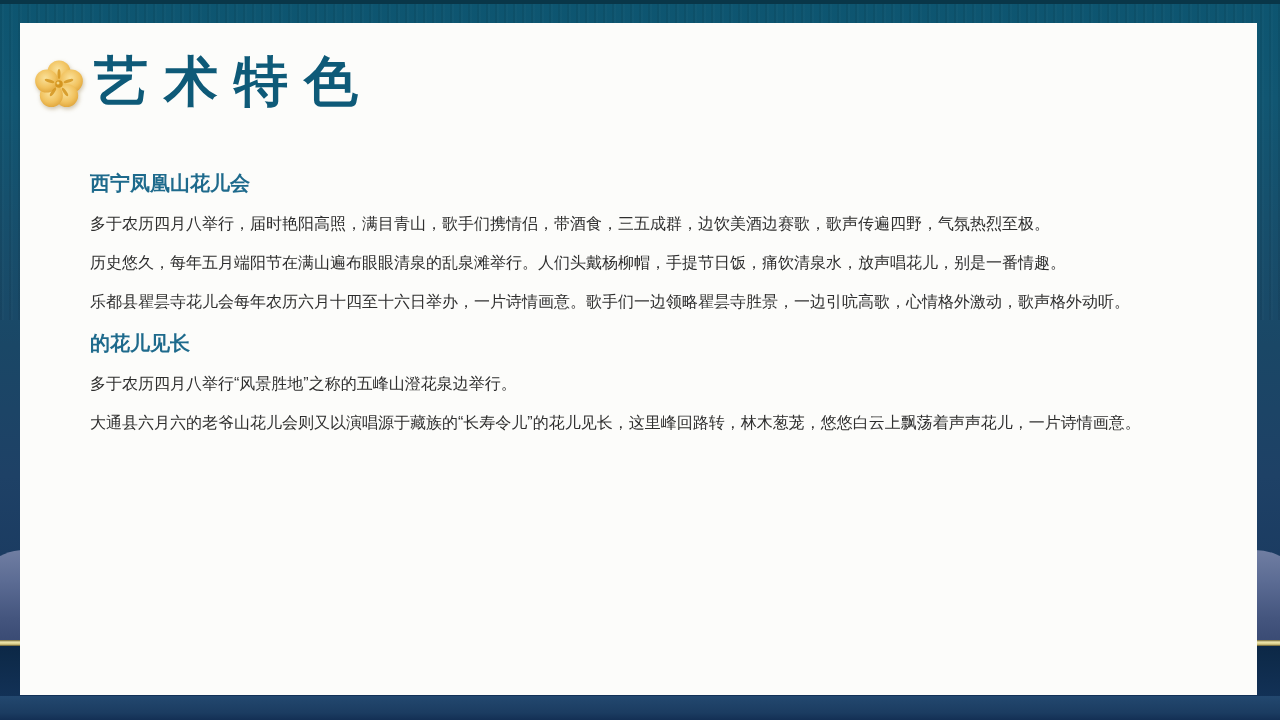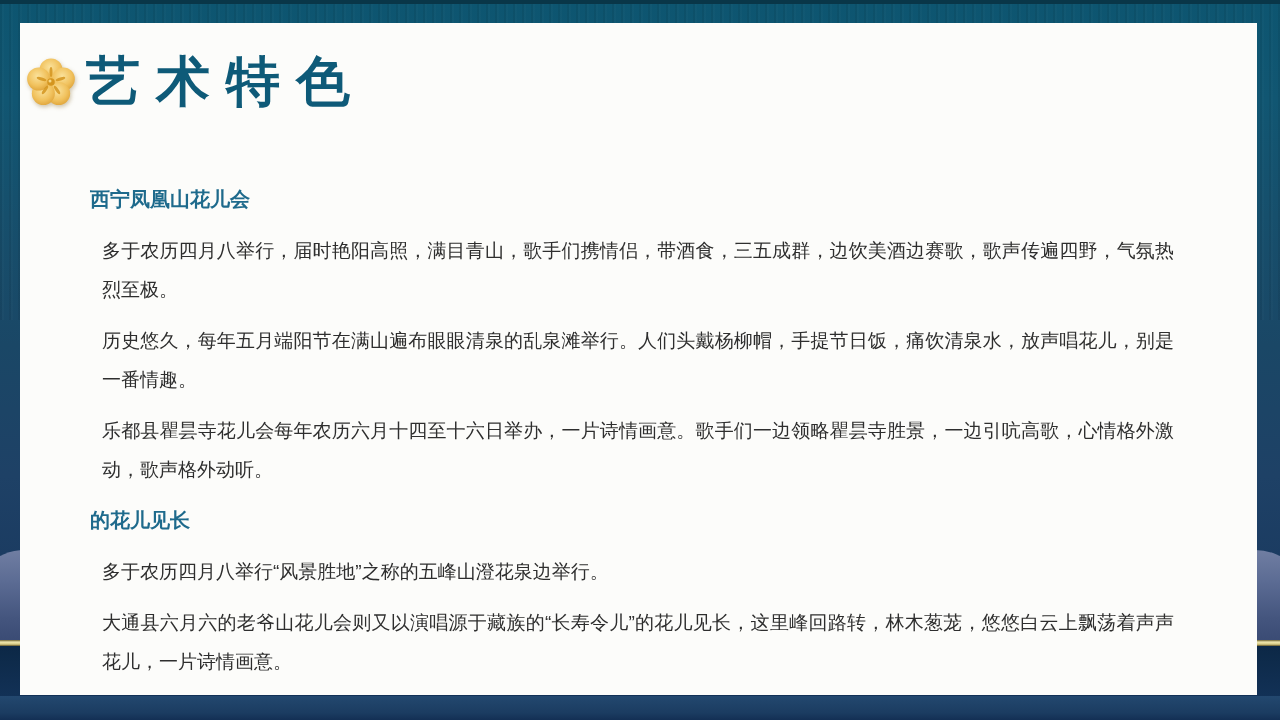--- a/index.html
+++ b/index.html
@@ -48,49 +48,49 @@
 
   
   .card {
     position: absolute; left: 20px; top: 23px;
     width: 1237px; height: 672px;
     background: #fcfcfa;
   }
 
   
   .title-row {
-    position: absolute; left: 6px; top: 28px;
-    display: flex; 
+    position: absolute; left: 14px; top: 28px;
+    display: flex; align-items: center;
   }
   .flower { width: 50px; height: 50px; margin-top: 6px;
     filter: drop-shadow(1px 2px 2px rgba(120,90,20,.35)); }
   .slide-title {
     margin: 0 0 0 10px;
     font-family: "DejaVu Serif", "Liberation Serif", serif;
     font-size: 54px; font-weight: 600;
     color: #0e5a78;
     letter-spacing: 16px;
     line-height: 60px;
     white-space: nowrap;
   }
 
   
   .content {
-    position: absolute; left: 70px; top: 154px;
+    position: absolute; left: 70px; top: 138px;
     width: 1096px;
   }
   .content h2 {
     margin: 3px 0 1px;
     font-size: 20px; font-weight: bold;
     color: #1e6a8c;
     line-height: 39px;
   }
   .content p {
-    margin: 12px;
-    font-size: 19px;
+    margin: 0;
+    font-size: 16px;
     color: #2e2e2e;
     line-height: 39px;
     text-align: justify;
   }
 </style>
 </head>
 <body>
 
 <div class="bg"></div>
 <div class="bg-stripes"></div>

